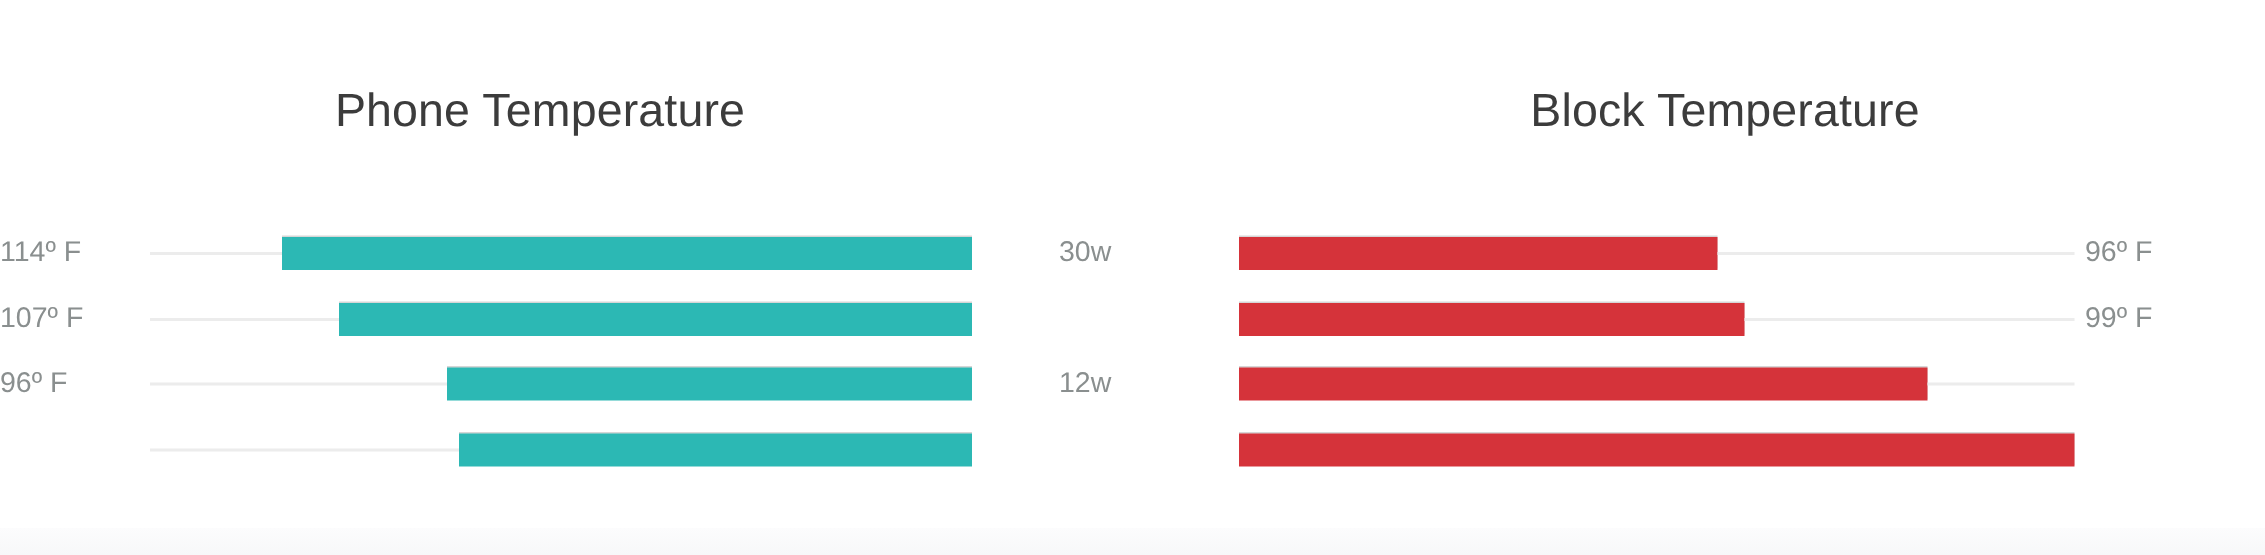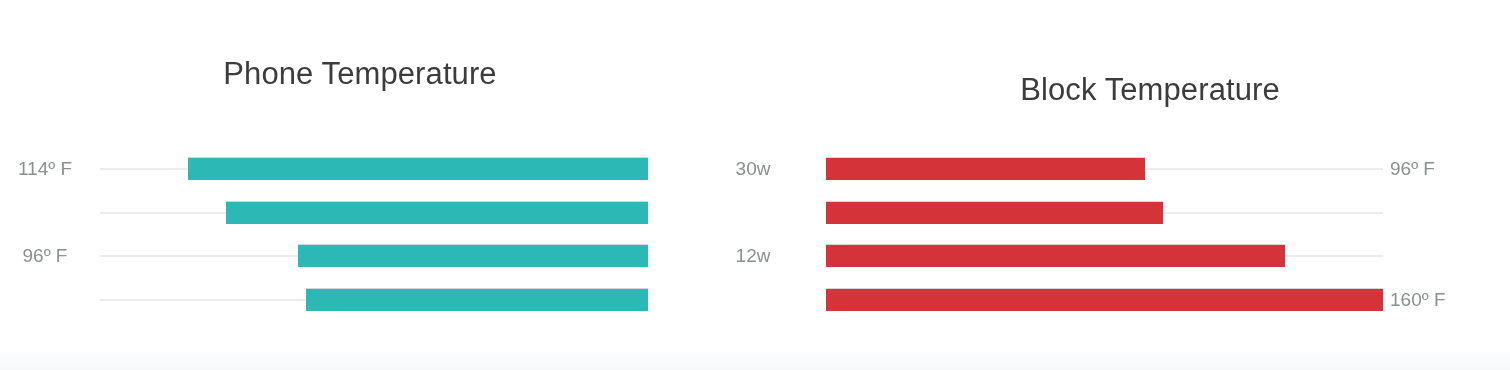--- a/index.html
+++ b/index.html
@@ -45,21 +45,20 @@
     text-align: center;
     line-height: 40px;
   }
   #title-phone {
     left: 160px;
     width: 400px;
   }
   #title-block {
     left: 948px;
     width: 404px;
-    margin-top: 16px;
   }
 
   
   .panel {
     position: absolute;
     top: 148px;
     height: 180px;
   }
   #panel-left  { left: 0px;   width: 680px; }
   #panel-right { left: 690px; width: 820px; }
@@ -87,21 +86,21 @@
   .axis-label {
     position: absolute;
     top: 8px;
     font-size: 19px;
     font-weight: 400;
     color: #8a8f8f;
     white-space: nowrap;
     line-height: 26px;
   }
   .label-right-aligned {
-    text-align: center;
+    text-align: left;
   }
 
   
   .bar {
     position: absolute;
     top: 10px;
     height: 22px;
     box-shadow: 0 -1px 0 rgba(0,0,0,0.16);
   }
   .bar-teal { background: #2cb8b4; }
@@ -135,20 +134,21 @@
 
   <div id="panel-left" class="panel">
 
     <div class="row row-0">
       <div class="axis-label left-value-label label-right-aligned">114º F</div>
       <div class="connector" style="left:100px; width:90px;"></div>
       <div class="bar bar-teal" style="left:188px; width:460px;"></div>
     </div>
 
     <div class="row row-1">
+      <div class="axis-label left-value-label label-right-aligned">107º F</div>
       <div class="connector" style="left:100px; width:128px;"></div>
       <div class="bar bar-teal" style="left:226px; width:422px;"></div>
     </div>
 
     <div class="row row-2">
       <div class="axis-label left-value-label label-right-aligned">96º F</div>
       <div class="connector" style="left:100px; width:200px;"></div>
       <div class="bar bar-teal" style="left:298px; width:350px;"></div>
     </div>
 
@@ -163,28 +163,28 @@
     <div class="row row-0">
       <div class="axis-label center-label label-right-aligned">30w</div>
       <div class="bar bar-red" style="left:136px; width:319px;"></div>
       <div class="connector" style="left:455px; width:238px;"></div>
       <div class="axis-label right-value-label">96º F</div>
     </div>
 
     <div class="row row-1">
       <div class="bar bar-red" style="left:136px; width:337px;"></div>
       <div class="connector" style="left:473px; width:220px;"></div>
+      <div class="axis-label right-value-label">99º F</div>
     </div>
 
     <div class="row row-2">
       <div class="axis-label center-label label-right-aligned">12w</div>
       <div class="bar bar-red" style="left:136px; width:459px;"></div>
       <div class="connector" style="left:595px; width:98px;"></div>
     </div>
 
     <div class="row row-3">
       <div class="bar bar-red" style="left:136px; width:557px;"></div>
-      <div class="axis-label right-value-label">160º F</div>
     </div>
   </div>
 
   <div class="page-bottom-band"></div>
 </div>
 
 </body></html>

